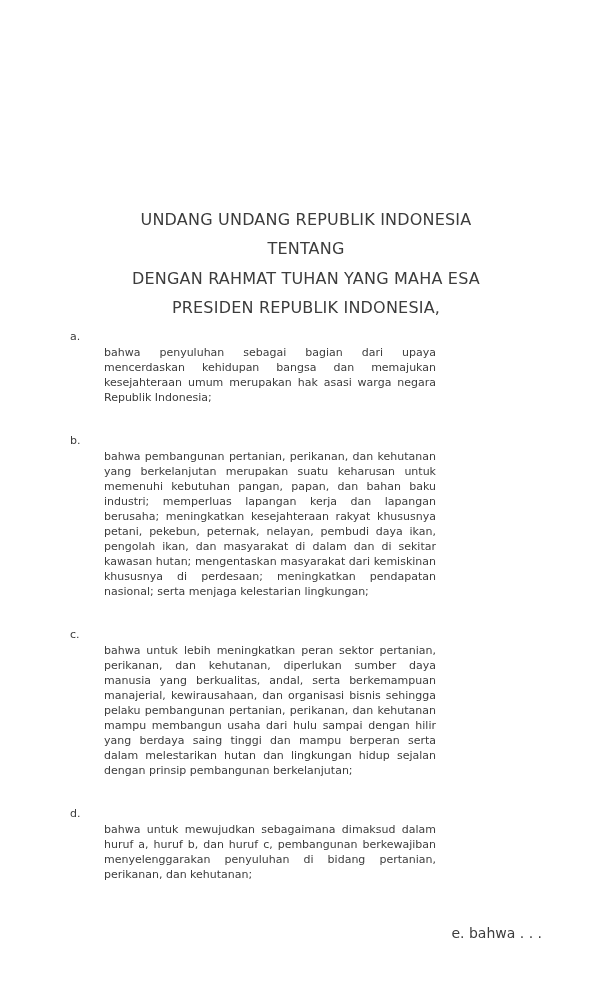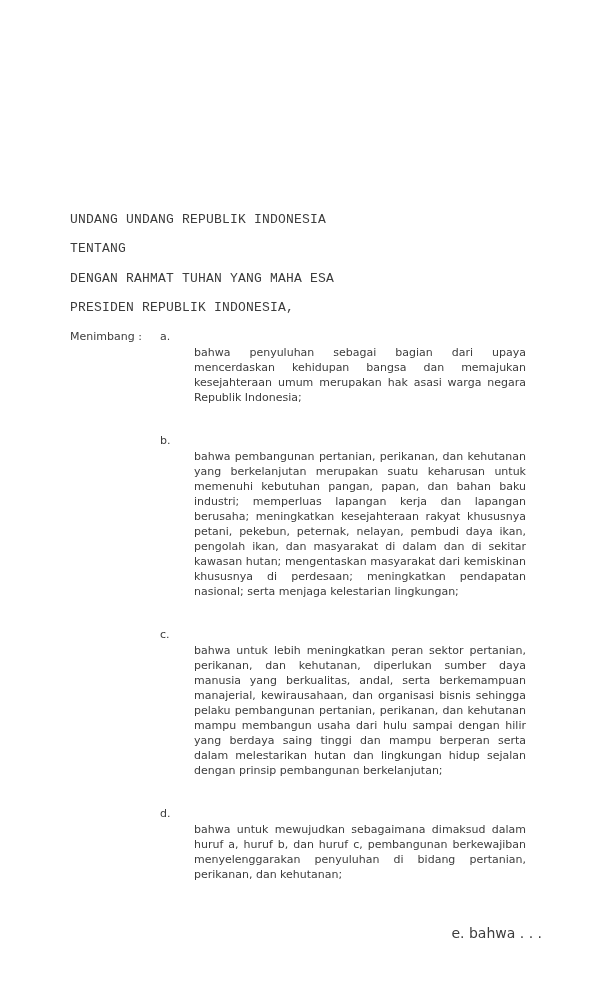--- a/index.html
+++ b/index.html
@@ -15,27 +15,26 @@
     background: #ffffff;
     box-sizing: border-box;
     padding: 212px 70px 0 70px;
     font-family: "DejaVu Sans", "Liberation Sans", sans-serif;
     color: #3c3c3c;
     overflow: hidden;
   }
   
   .title-block div,
   .preamble-block div {
-    text-align: left;
-    font-size: 13px;
+    text-align: center;
+    font-size: 16px;
     line-height: 16px;
     margin-bottom: 13px;
     white-space: pre-wrap;
     letter-spacing: 0.2px;
-    font-family: Liberation Mono, monospace;
   }
   .preamble-block {
     margin-top: 14px;
   }
   
   .considerations {
     margin-top: 13px;
     display: flex;
     font-size: 11px;
     line-height: 15px;
@@ -80,21 +79,20 @@
     <div>UNDANG UNDANG REPUBLIK INDONESIA</div>
     <div>TENTANG</div>
   </div>
 
   <div class="preamble-block">
     <div>DENGAN RAHMAT TUHAN YANG MAHA ESA</div>
     <div>PRESIDEN REPUBLIK INDONESIA,</div>
   </div>
 
   <div class="considerations">
-    <div class="menimbang-label">Menimbang :</div>
     <div class="items">
 
       <div class="item">
         <span class="letter">a.</span>
         <p>bahwa penyuluhan sebagai bagian dari upaya mencerdaskan kehidupan bangsa dan memajukan kesejahteraan umum merupakan hak asasi warga negara Republik Indonesia;</p>
       </div>
 
       <div class="item">
         <span class="letter">b.</span>
         <p>bahwa pembangunan pertanian, perikanan, dan kehutanan yang berkelanjutan merupakan suatu keharusan untuk memenuhi kebutuhan pangan, papan, dan bahan baku industri; memperluas lapangan kerja dan lapangan berusaha; meningkatkan kesejahteraan rakyat khususnya petani, pekebun, peternak, nelayan, pembudi daya ikan, pengolah ikan, dan masyarakat di dalam dan di sekitar kawasan hutan; mengentaskan masyarakat dari kemiskinan khususnya di perdesaan; meningkatkan pendapatan nasional; serta menjaga kelestarian lingkungan;</p>

